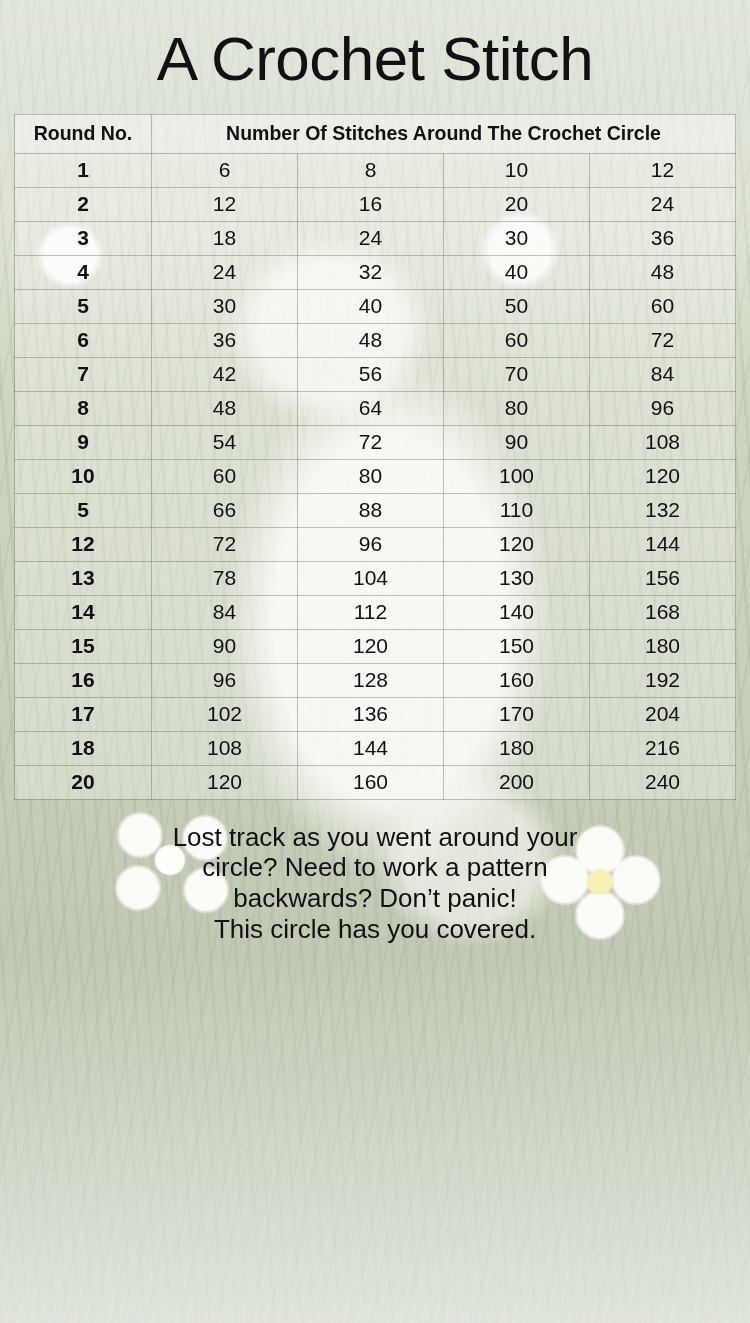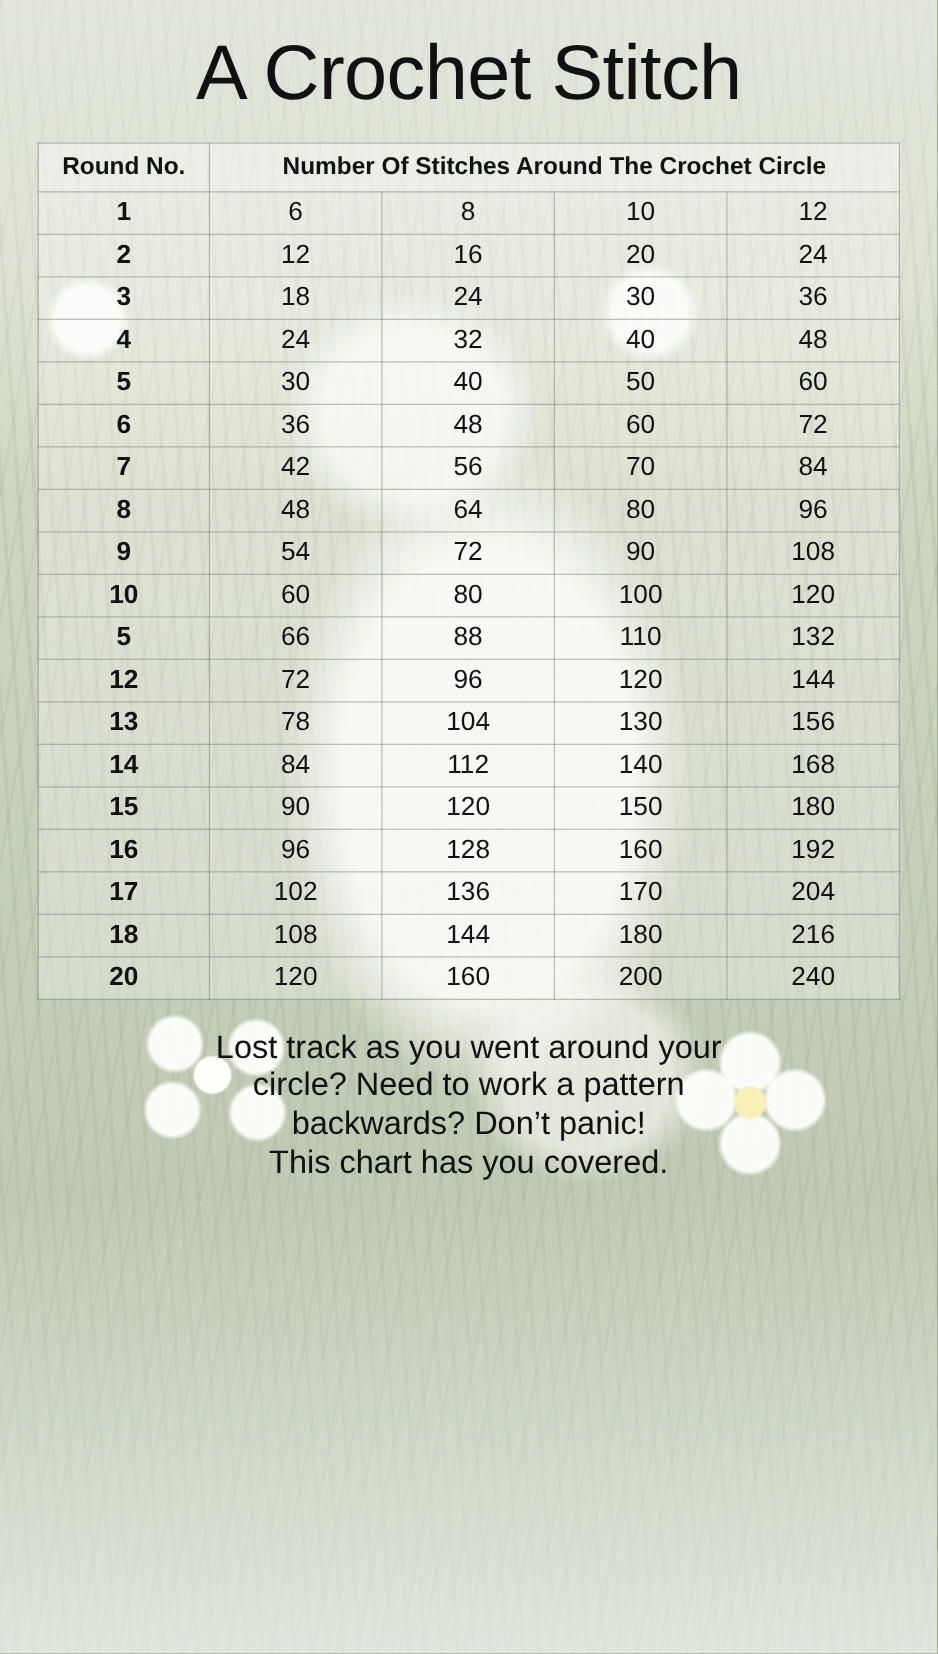--- a/index.html
+++ b/index.html
@@ -77,21 +77,21 @@
     color: #111;
     font-size: 62px;
     line-height: 1.06;
     letter-spacing: -0.5px;
     padding: 26px 0 10px;
     font-weight: 400;
   }
 
   
   .table-wrap {
-    margin: 12px 30px 0;
+    margin: 12px 14px 0;
     flex: none;
   }
   table.chart {
     width: 100%;
     border-collapse: collapse;
     table-layout: fixed;
   }
   table.chart th, table.chart td {
     border: 1px solid rgba(120,120,110,.45);
     text-align: center;
@@ -279,17 +279,17 @@
               <td>240</td>
             </tr>
           </tbody>
       </table>
     </div>
 
     <div class="footer">
       <div>Lost track as you went around your</div>
       <div>circle? Need to work a pattern</div>
       <div>backwards? Don’t panic!</div>
-      <div>This chart has you covered.</div>
+      <div>This circle has you covered.</div>
     </div>
 
   </div>
 </div>
 
 </body></html>

